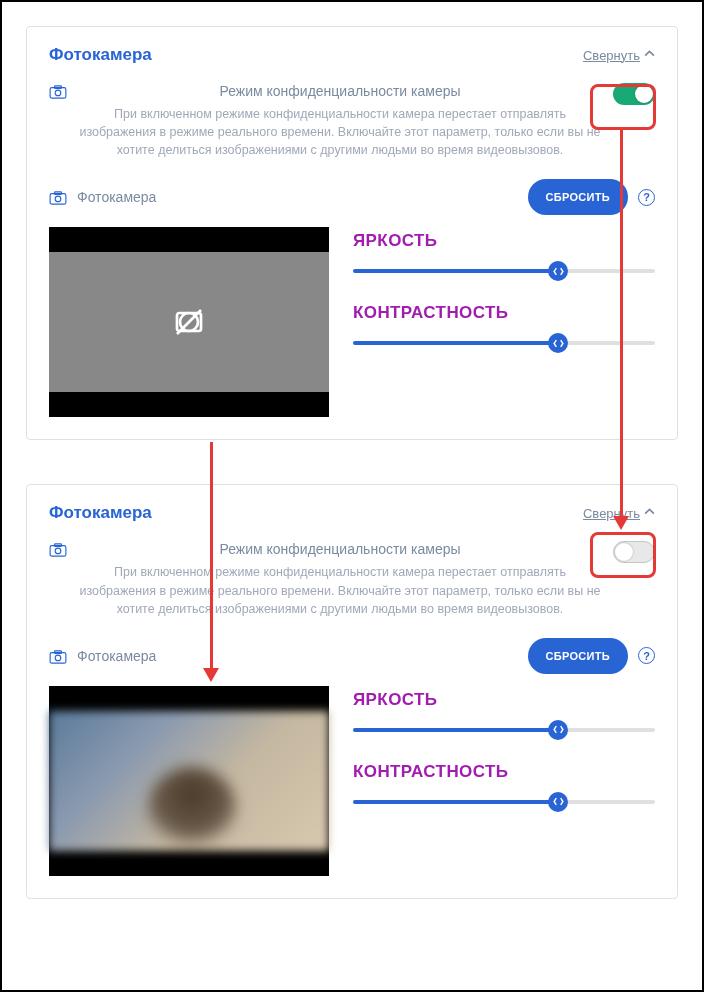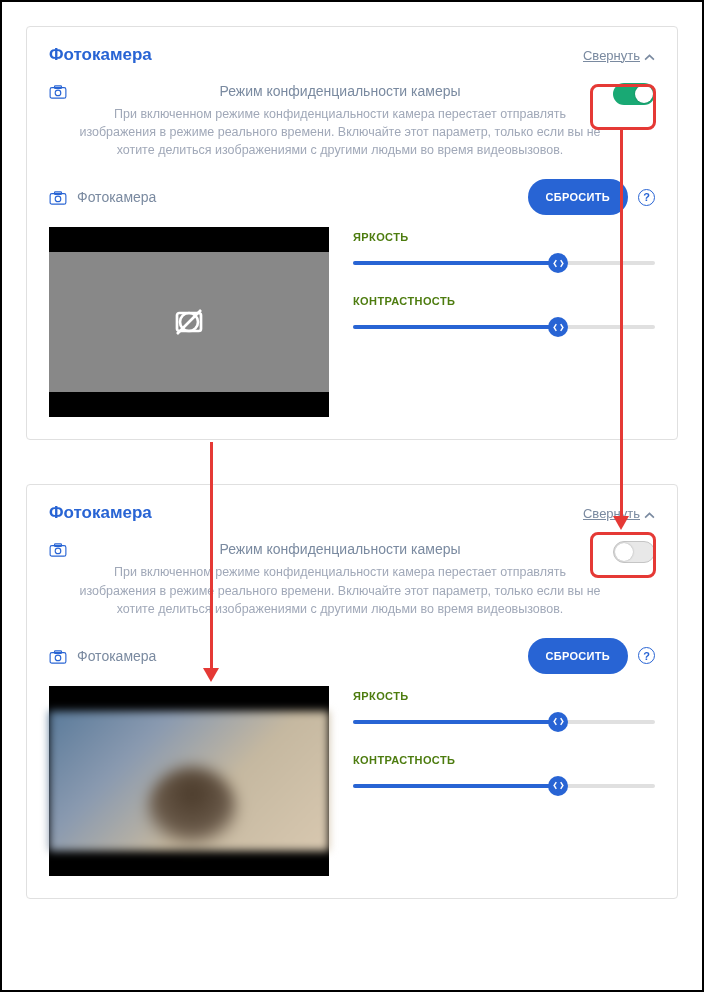--- a/index.html
+++ b/index.html
@@ -30,21 +30,21 @@
   .card-title {
     color: #2864d4;
     font-size: 17px;
     font-weight: 600;
   }
   .collapse-link {
     color: #7a8aa0;
     font-size: 13px;
     text-decoration: underline;
     display: flex;
-    align-items: flex-end;
+    align-items: flex-start;
     gap: 4px;
     cursor: pointer;
   }
   .collapse-link svg { width: 11px; height: 11px; }
   .priv-row {
     display: flex;
     align-items: flex-start;
     gap: 10px;
   }
   .cam-icon {
@@ -165,22 +165,22 @@
     left:35%; top:40%;
     width:90px; height:90px;
     background: radial-gradient(circle at 50% 30%, #4a3a2a 0%, #6a5a4a 50%, transparent 70%);
     border-radius:50%;
     filter: blur(6px);
   }
   .camoff-icon { color: #fff; width: 36px; height: 36px; }
   .controls { flex: 1; padding-top: 4px; }
   .ctrl-group { margin-bottom: 22px; }
   .ctrl-label {
-    color: #4d7c0f;
-    font-size: 11px;
+    color: #a21caf;
+    font-size: 17px;
     font-weight: 700;
     letter-spacing: 0.4px;
     margin-bottom: 10px;
   }
   .slider {
     position: relative;
     height: 20px;
   }
   .slider-track {
     position: absolute;

